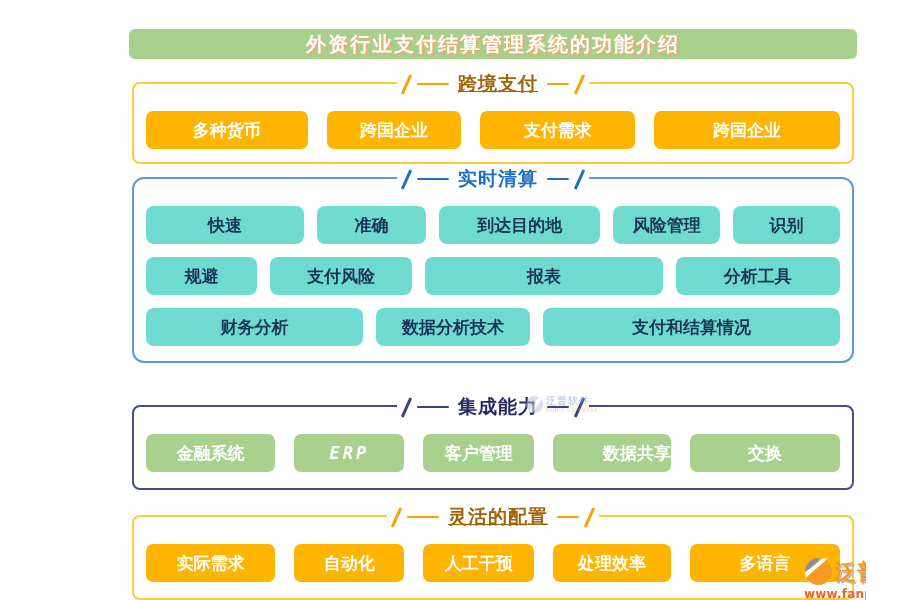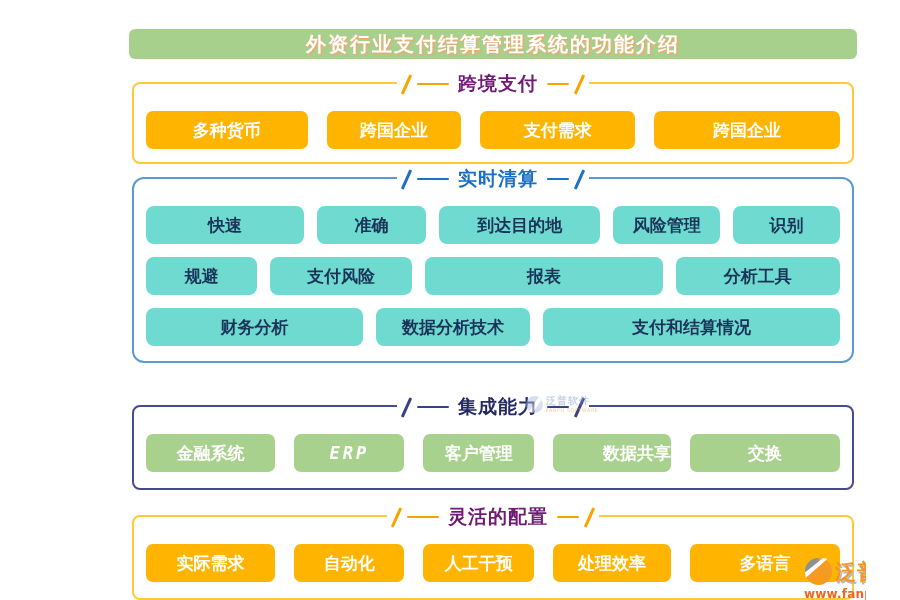--- a/index.html
+++ b/index.html
@@ -51,21 +51,21 @@
   #sec-1 .pill-row { gap: 13px; }
   .pill {
     height: 38px; line-height: 38px; text-align: center;
     border-radius: 7px; font-size: 17px; font-weight: bold;
     white-space: nowrap; overflow: hidden;
   }
   .pill.latin { font-style: italic; letter-spacing: 3px; font-family: "DejaVu Sans Mono", monospace; }
 
   
   .theme-orange { border-color: #ffc93c; }
-  .theme-orange .sec-title { color: #701a75; }
+  .theme-orange .sec-title { color: #a16207; text-decoration: underline; }
   .theme-orange .slash, .theme-orange .dashline { background: #f6a500; }
   .theme-orange .pill { background: #ffb400; color: #ffffff; }
 
   .theme-teal { border-color: #5b9bd5; }
   .theme-teal .sec-title { color: #1a6fc4; }
   .theme-teal .slash, .theme-teal .dashline { background: #1f71c0; }
   .theme-teal .pill { background: #6fdbd0; color: #1b3358; border-radius: 8px; }
 
   .theme-green { border-color: #474b8c; }
   .theme-green .sec-title { color: #252a66; }

